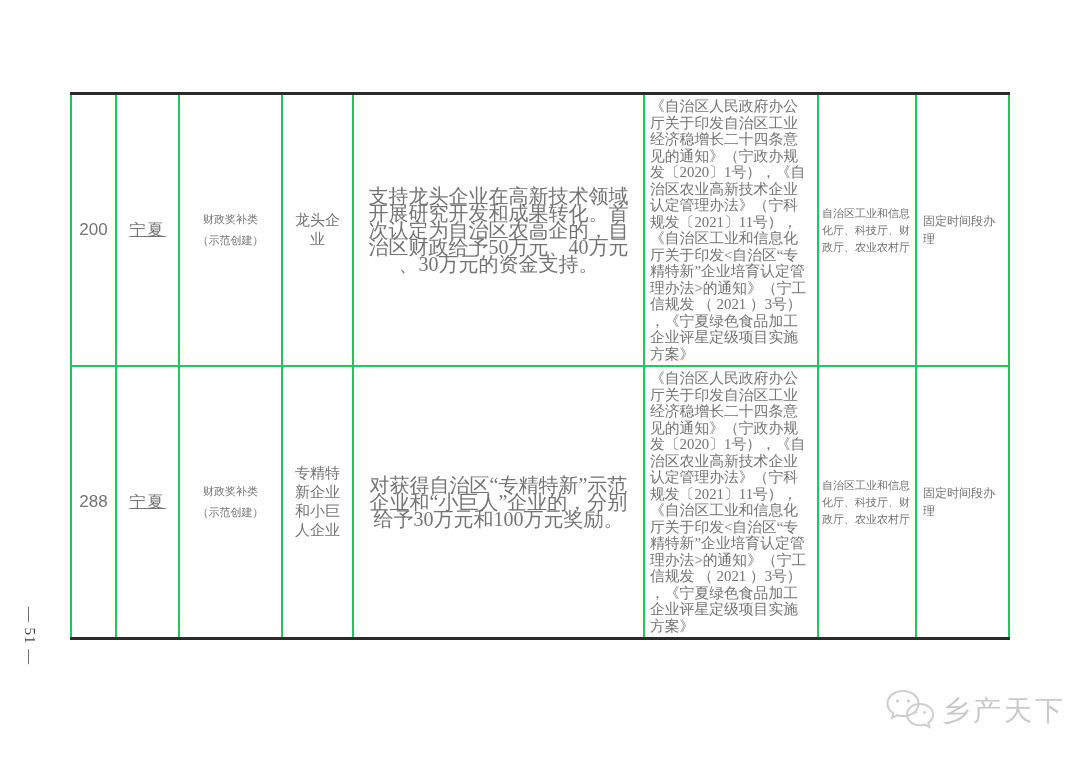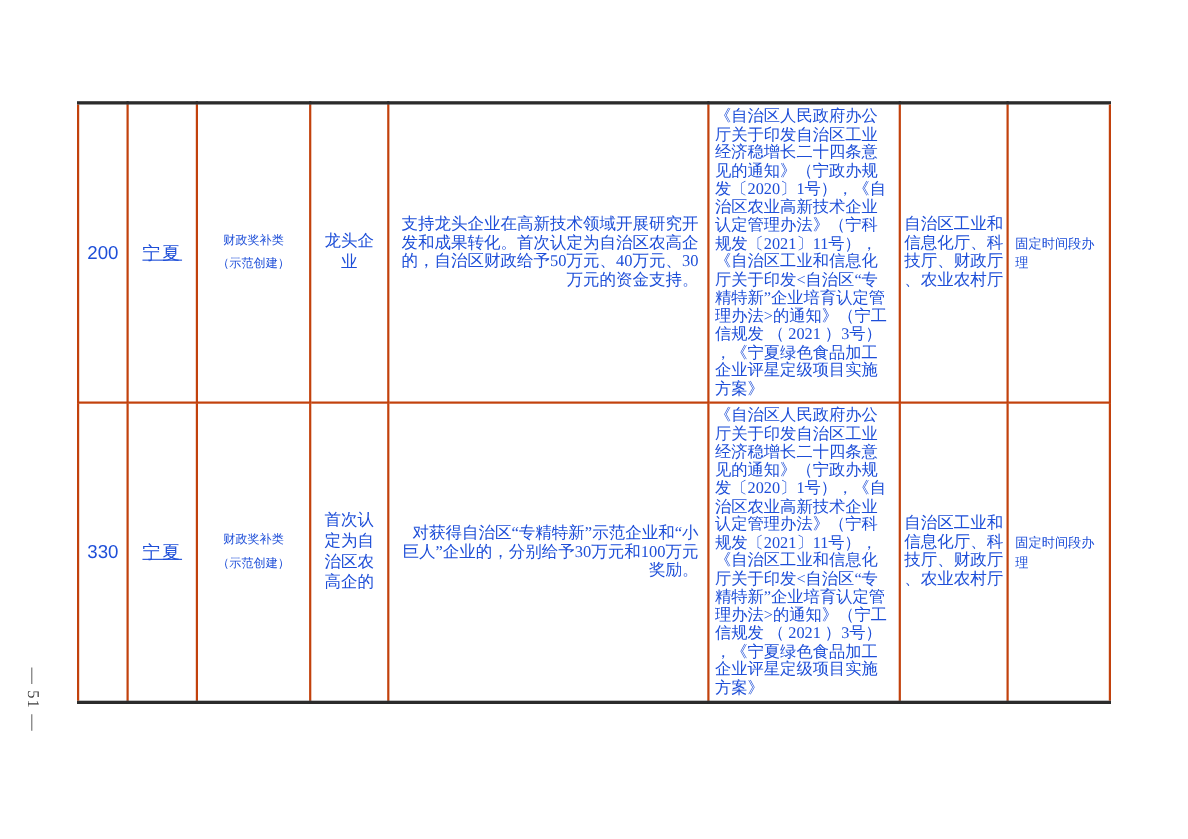--- a/index.html
+++ b/index.html
@@ -16,35 +16,35 @@
     position: absolute;
     left: 70px;
     top: 92px;
     width: 938px;
     border-collapse: collapse;
     table-layout: fixed;
     color: #3a3a3a;
   }
   table.policy-table { border: 2px solid #2b2b2b; border-top-width: 3px; border-bottom-width: 3px; }
   td {
-    border: 2px solid #c2410c;
+    border: 2px solid #22c55e;
     vertical-align: middle;
     font-size: 15px;
-    color: #1d4ed8;
+    color: #737373;
     padding: 2px 5px;
     word-break: break-all;
     line-break: anywhere;
   }
   .c-num    { text-align: center; font-size: 17px; font-family: Liberation Sans, sans-serif; }
   .c-region { text-align: center; font-size: 16px; letter-spacing: 2px; text-decoration: underline; }
   .c-category { text-align: center; white-space: pre-line; line-height: 21px; font-size: 11px; }
   .c-type   { text-align: center; padding: 1px 12px; line-height: 19px; font-size: 15px; }
-  .c-desc   { text-align: right; padding: 4px 8px; line-height: 17px; font-size: 15px; }
+  .c-desc   { text-align: center; padding: 4px 8px; line-height: 17px; font-size: 20px; }
   .c-policy { text-align: left; vertical-align: top; padding: 3px 5px; line-height: 16.5px; font-size: 14.8px; }
-  .c-dept   { text-align: left; padding: 2px 3px; line-height: 17px; font-size: 15px; margin-left: 33px; }
+  .c-dept   { text-align: left; padding: 2px 3px; line-height: 17px; font-size: 11px; margin-left: 33px; }
   .c-time   { text-align: left; padding: 2px 6px; line-height: 18px; font-size: 12px; }
   .page-number {
     position: absolute;
     left: 29px;
     top: 636px;
     transform: translate(-50%, -50%) rotate(90deg);
     white-space: nowrap;
     font-size: 15px;
     color: #3d3d3d;
     letter-spacing: 1px;
@@ -89,27 +89,44 @@
         <td class="c-region">宁夏</td>
         <td class="c-category">财政奖补类
 （示范创建）</td>
         <td class="c-type">龙头企业</td>
         <td class="c-desc">支持龙头企业在高新技术领域开展研究开发和成果转化。首次认定为自治区农高企的，自治区财政给予50万元、40万元、30万元的资金支持。</td>
         <td class="c-policy">《自治区人民政府办公厅关于印发自治区工业经济稳增长二十四条意见的通知》（宁政办规发〔2020〕1号），《自治区农业高新技术企业认定管理办法》（宁科规发〔2021〕11号），《自治区工业和信息化厅关于印发&lt;自治区“专精特新”企业培育认定管理办法&gt;的通知》（宁工信规发 （ 2021 ）3号），《宁夏绿色食品加工企业评星定级项目实施方案》</td>
         <td class="c-dept">自治区工业和信息化厅、科技厅、财政厅、农业农村厅</td>
         <td class="c-time">固定时间段办理</td>
       </tr>
       <tr style="height:270px">
-        <td class="c-num">330</td>
+        <td class="c-num">288</td>
         <td class="c-region">宁夏</td>
         <td class="c-category">财政奖补类
 （示范创建）</td>
-        <td class="c-type">首次认定为自治区农高企的</td>
+        <td class="c-type">专精特新企业和小巨人企业</td>
         <td class="c-desc">对获得自治区“专精特新”示范企业和“小巨人”企业的，分别给予30万元和100万元奖励。</td>
         <td class="c-policy">《自治区人民政府办公厅关于印发自治区工业经济稳增长二十四条意见的通知》（宁政办规发〔2020〕1号），《自治区农业高新技术企业认定管理办法》（宁科规发〔2021〕11号），《自治区工业和信息化厅关于印发&lt;自治区“专精特新”企业培育认定管理办法&gt;的通知》（宁工信规发 （ 2021 ）3号），《宁夏绿色食品加工企业评星定级项目实施方案》</td>
         <td class="c-dept">自治区工业和信息化厅、科技厅、财政厅、农业农村厅</td>
         <td class="c-time">固定时间段办理</td>
       </tr>
     </tbody>
   </table>
 
+  <div class="watermark">
+    <span class="wm-icon">
+      <svg width="52" height="46" viewBox="0 0 52 46">
+        <g fill="none" stroke="#cfcfcf" stroke-width="2">
+          <path d="M19 3 C10 3 3.5 8.5 3.5 15.5 C3.5 19.5 5.8 23 9.3 25.2 L8 30 L13.2 27.2 C15 27.8 17 28.1 19 28.1 C28 28.1 34.5 22.5 34.5 15.5 C34.5 8.5 28 3 19 3 Z"></path>
+          <path d="M36 16 C28.5 16 23 20.7 23 26.6 C23 32.5 28.5 37.2 36 37.2 C37.7 37.2 39.3 37 40.8 36.5 L45.5 39 L44.3 34.7 C47.2 32.8 49 29.9 49 26.6 C49 20.7 43.5 16 36 16 Z"></path>
+        </g>
+        <g fill="#cfcfcf">
+          <circle cx="13.5" cy="13" r="1.6"></circle>
+          <circle cx="24.5" cy="13" r="1.6"></circle>
+          <circle cx="31.5" cy="24.5" r="1.4"></circle>
+          <circle cx="40.5" cy="24.5" r="1.4"></circle>
+        </g>
+      </svg>
+    </span>
+    <span class="watermark-text">乡产天下</span>
+  </div>
 
 </div>
 
 </body></html>

